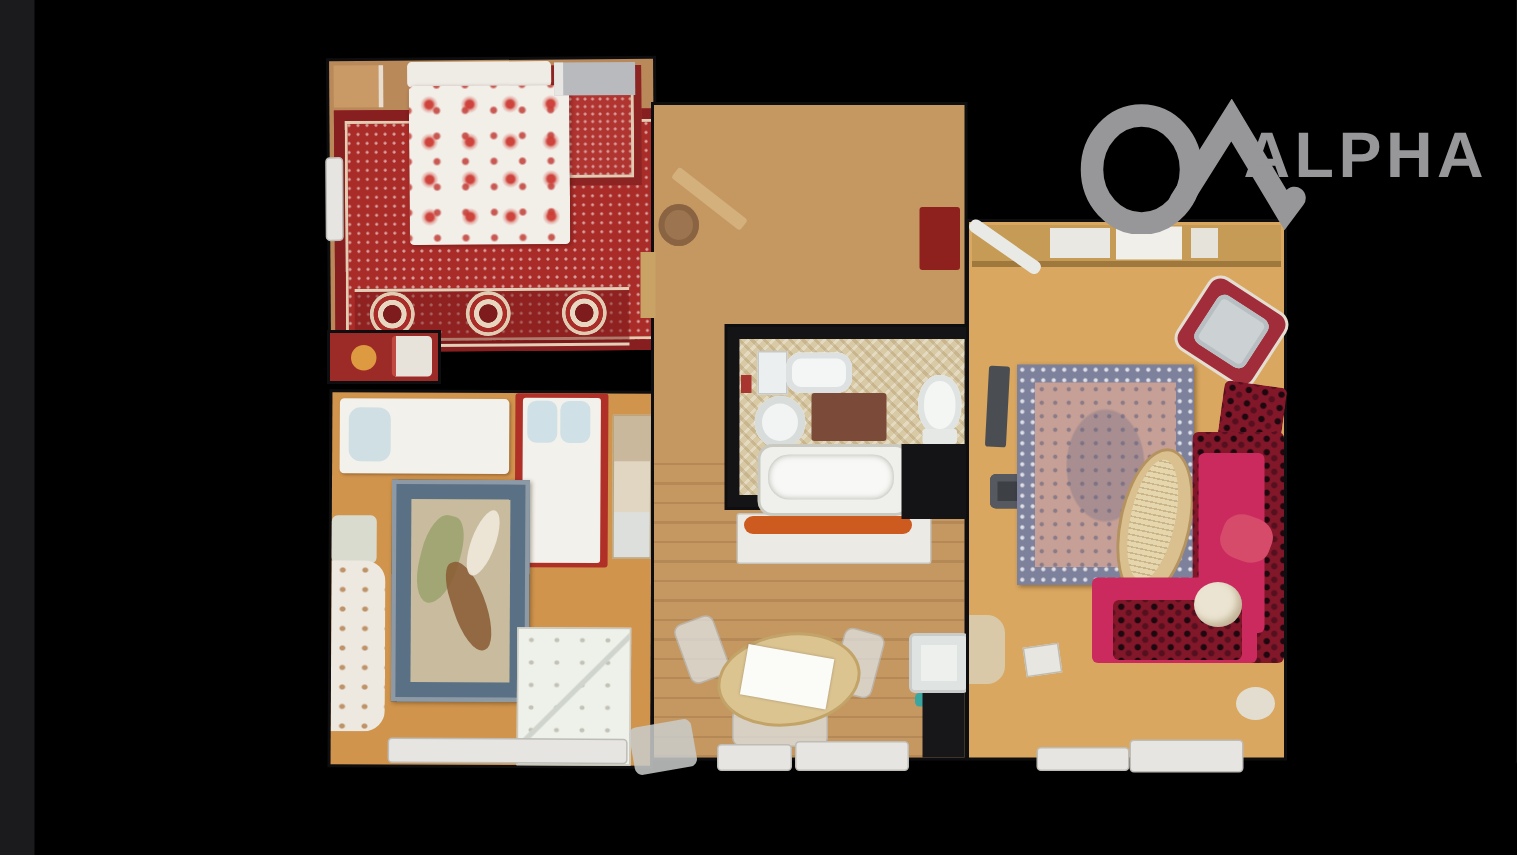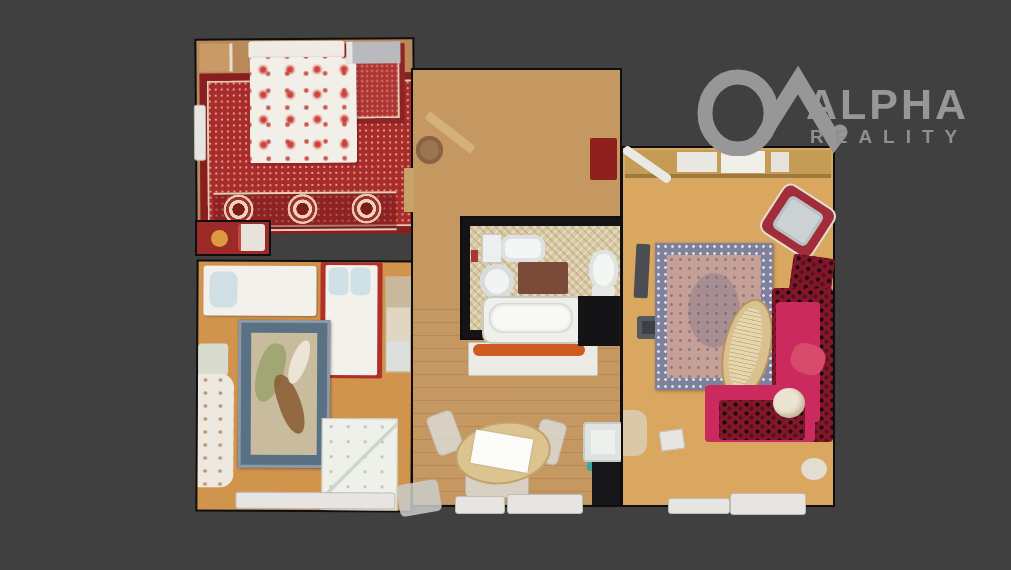--- a/index.html
+++ b/index.html
@@ -1,18 +1,18 @@
 <!DOCTYPE html>
 <html><head>
 <meta charset="utf-8">
 <style>
   html,body{margin:0;padding:0;background:#1b1b1d;}
   body{width:1011px;height:570px;position:relative;overflow:hidden;font-family:"Liberation Sans",sans-serif;}
   .abs{position:absolute;}
-  .stage{position:absolute;inset:0;background:#404040;}
+  .stage{position:absolute;inset:0;background:#000000;margin-left:23px;}
 
   
   .logo{left:690px;top:60px;width:300px;height:105px;}
   .logo-icon{left:4px;top:6px;}
   .logo-brand{left:116px;top:20px;font-size:43px;font-weight:bold;color:#97979a;letter-spacing:3px;}
   .logo-sub{left:120px;top:66px;font-size:19px;font-weight:bold;color:#8f8f92;letter-spacing:11px;}
 
   
   .v-planks{background-image:repeating-linear-gradient(90deg,rgba(100,60,22,.22) 0 1.5px,rgba(255,255,255,.06) 1.5px 3px,transparent 3px 15px);}
   .h-planks{background-image:repeating-linear-gradient(0deg,rgba(100,60,22,.20) 0 1.5px,rgba(255,255,255,.06) 1.5px 3px,transparent 3px 14px);}
@@ -238,16 +238,15 @@
   </div>
   <div class="abs lv-rad1 radiator"></div>
   <div class="abs lv-rad2 radiator"></div>
 
   <div class="abs logo">
     <svg class="abs logo-icon" width="158" height="90" viewBox="0 0 158 90">
       <ellipse cx="44" cy="47" rx="33" ry="36" fill="none" stroke="#97979a" stroke-width="15"></ellipse>
       <path d="M 70 68 L 104 14 L 140 74 L 146 66" fill="none" stroke="#97979a" stroke-width="15" stroke-linejoin="miter" stroke-linecap="round"></path>
     </svg>
     <div class="abs logo-brand">ALPHA</div>
-    <div class="abs logo-sub">REALITY</div>
   </div>
 
 </div>
 
 </body></html>

